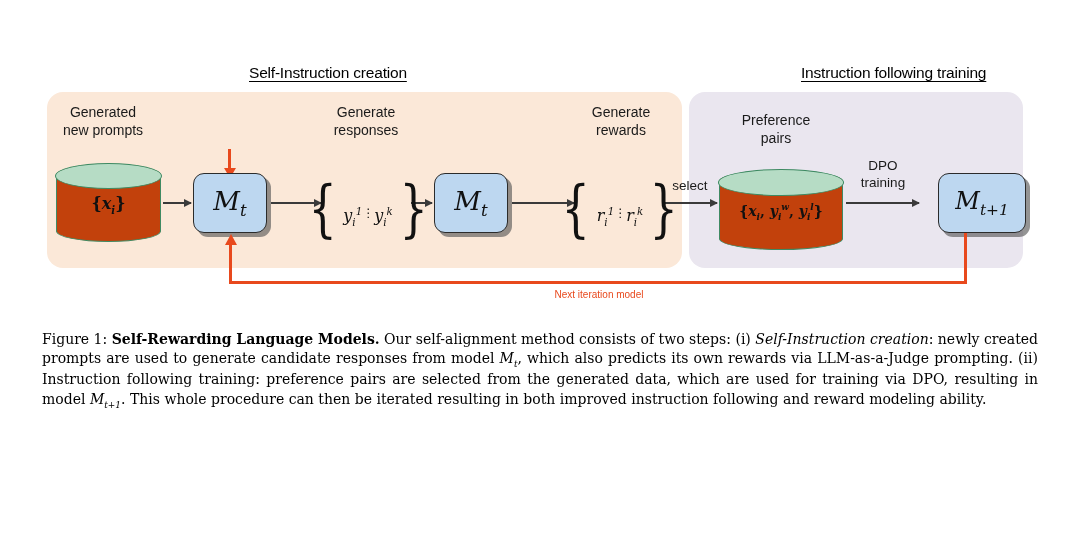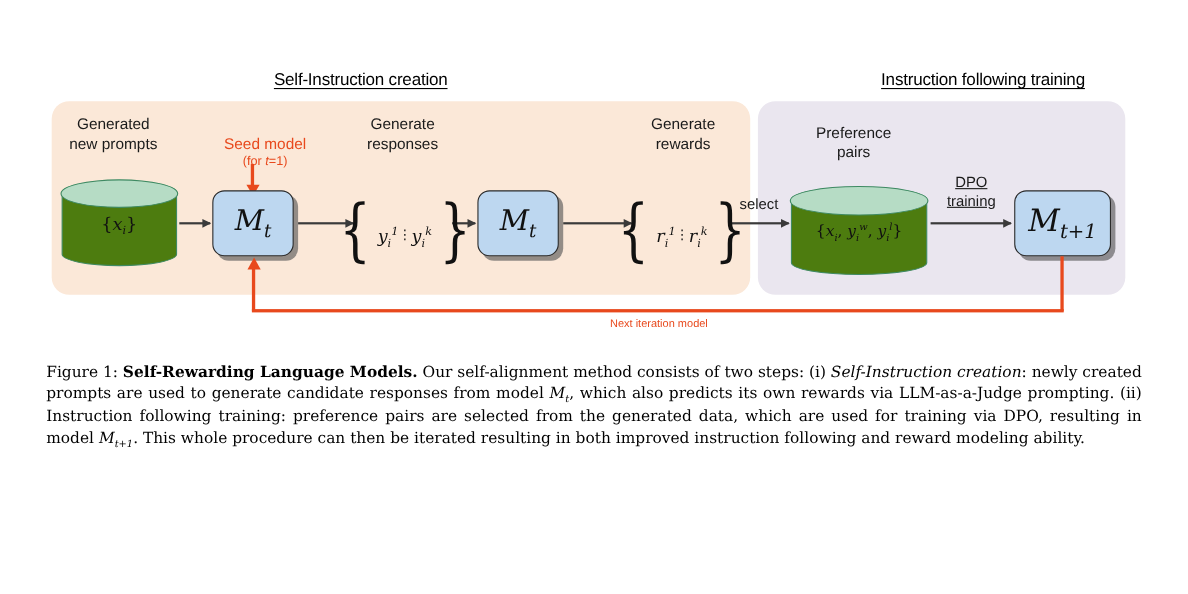--- a/index.html
+++ b/index.html
@@ -70,24 +70,25 @@
 
   #lbl-prompts   { left: 44px;  top: 104px; width: 118px; }
   #lbl-seed      { left: 182px; top: 104px; width: 118px; }
   #lbl-responses { left: 307px; top: 104px; width: 118px; }
   #lbl-rewards   { left: 562px; top: 104px; width: 118px; }
   #lbl-pref      { left: 716px; top: 112px; width: 120px; }
 
   
   .cyl {
     position: absolute;
-    background: #4d7c0f;
+    background: #c2410c;
     border: 1.6px solid #3f8a63;
     border-radius: 50% / 14%;
     box-sizing: border-box;
+    font-weight: bold;
   }
   .cyl::before {
     content: "";
     position: absolute;
     left: -1.6px; right: -1.6px; top: -1.6px;
     height: 34%;
     border: 1.6px solid #3f8a63;
     border-radius: 50%;
     background: #b6dcc5;
     box-sizing: border-box;
@@ -118,21 +119,21 @@
     display: flex;
     align-items: center;
     justify-content: center;
     font-family: "DejaVu Serif", serif;
     font-size: 26px;
     color: #111;
   }
   #box-mt1  { left: 193px; top: 173px; width: 74px; height: 60px; }
   #box-mt2  { left: 434px; top: 173px; width: 74px; height: 60px; }
   #box-mt3  { left: 922px; top: 173px; width: 88px; height: 60px; }
-  #box-mt3 { font-size: 28px; }
+  #box-mt3 { font-size: 24px; margin-left: 16px; }
 
   
   .setnote {
     position: absolute;
     font-family: "DejaVu Serif", serif;
     color: #111;
     display: flex;
     align-items: center;
     justify-content: center;
   }
@@ -191,21 +192,21 @@
   .edge-label {
     position: absolute;
     font-family: "Liberation Sans", sans-serif;
     font-size: 13.5px;
     color: #1a1a1a;
     text-align: center;
     line-height: 1.25;
     white-space: pre-line;
   }
   #lbl-select { left: 655px; top: 178px; width: 70px; }
-  #lbl-dpo    { left: 845px; top: 158px; width: 76px; text-decoration: underline; }
+  #lbl-dpo    { left: 845px; top: 158px; width: 76px; }
 
   
   #seed-arrow {
     position: absolute;
     left: 228px; top: 149px;
     width: 3px; height: 20px;
     background: #e8491d;
   }
   #seed-arrow::after {
     content: "";
@@ -265,24 +266,20 @@
 
   <div class="panel-title" id="title-left">Self-Instruction creation</div>
   <div class="panel-title" id="title-right">Instruction following training</div>
 
   <div class="panel" id="panel-left"></div>
   <div class="panel" id="panel-right"></div>
 
   <div class="node-label" id="lbl-prompts">Generated
 new prompts</div>
 
-  <div class="node-label red" id="lbl-seed">
-    <span>Seed model</span>
-    <span class="sub"><span>(for </span><i>t</i><span>=1)</span></span>
-  </div>
 
   <div class="node-label" id="lbl-responses">Generate
 responses</div>
   <div class="node-label" id="lbl-rewards">Generate
 rewards</div>
   <div class="node-label" id="lbl-pref">Preference
 pairs</div>
 
   <div class="cyl" id="cyl-prompts">
     <div class="cyl-text">

